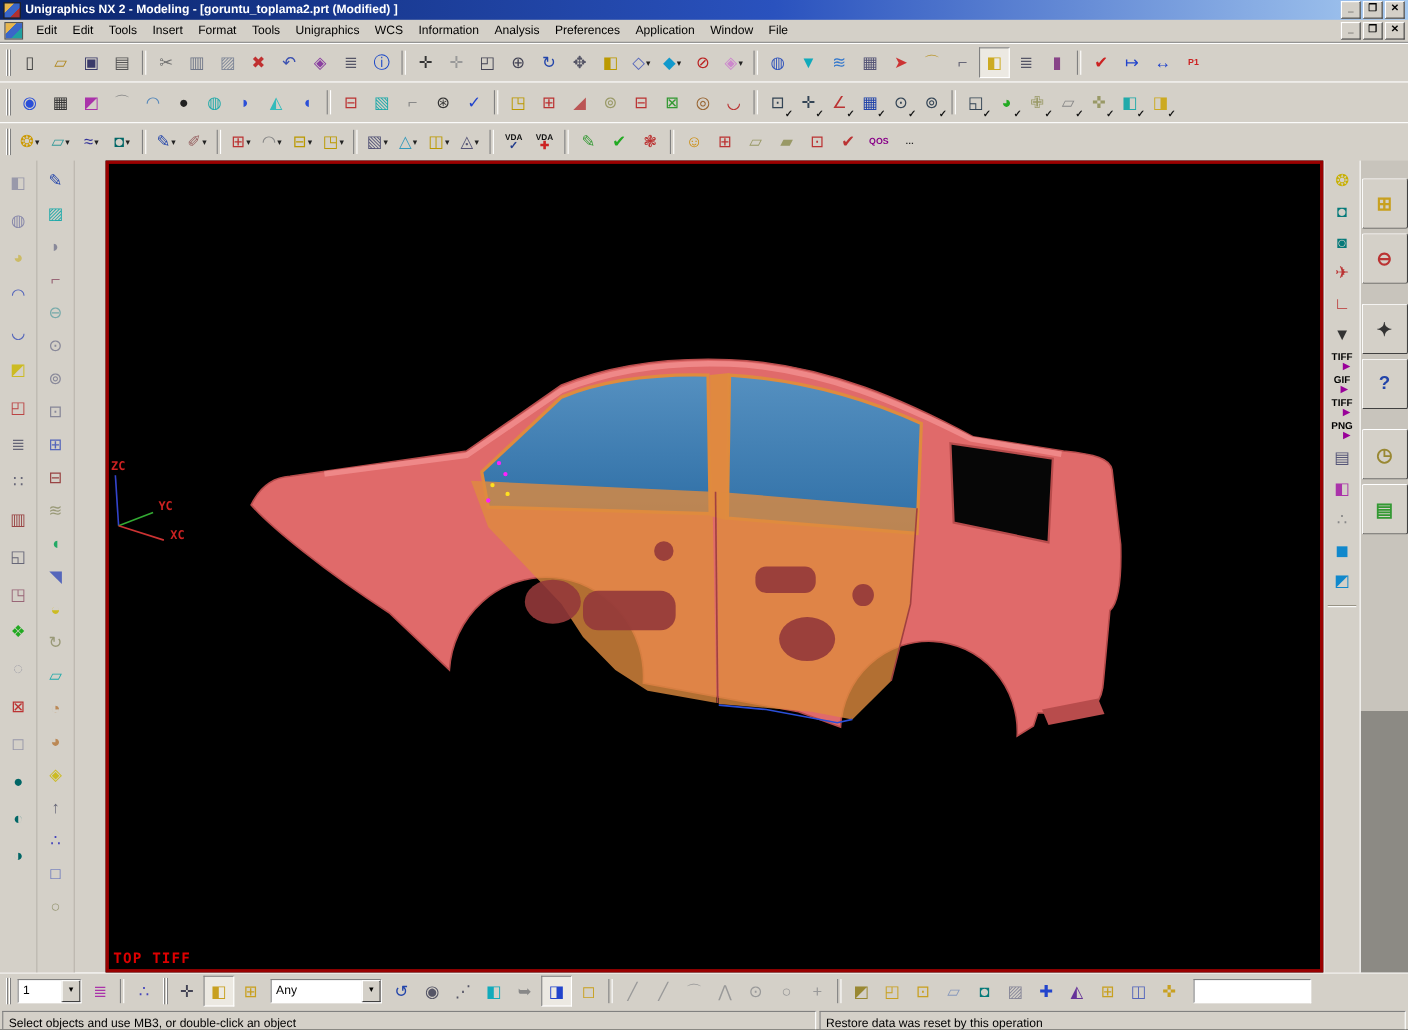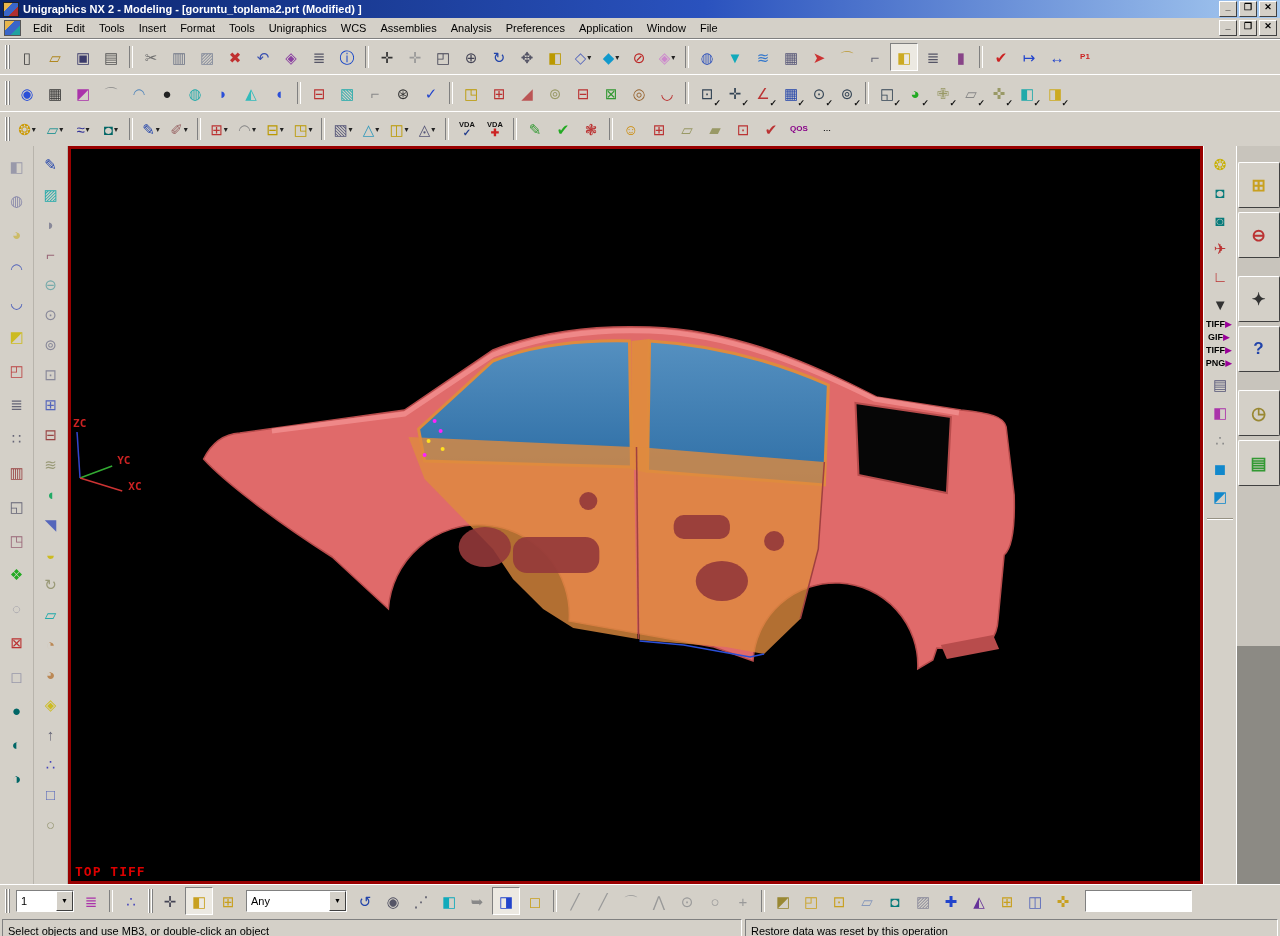--- a/index.html
+++ b/index.html
@@ -26,28 +26,28 @@
   .vda .g{font-size:7.5px;font-weight:bold;}
   .vx{font-size:10px;line-height:.8;font-weight:bold;}
   .sep{width:2px;height:22px;border-left:1px solid #808080;border-right:1px solid #fff;margin:0 4px;flex:none;}
   .grip{width:5px;height:24px;margin:0 3px;flex:none;background:repeating-linear-gradient(90deg,#fff 0 1px,#808080 1px 2px,#d4d0c8 2px 3px);}
   
   .main{display:flex;height:738px;}
   .ltools{width:68px;display:flex;background:#d4d0c8;flex:none;}
   .lcol{width:34px;display:flex;flex-direction:column;align-items:center;padding-top:3px;border-right:1px solid #b8b4ac;}
   .lcol1 .ic{width:30px;height:30px;margin:2px 0;}
   .lcol2 .ic{width:28px;height:28px;margin:1px 0;}
-  .vp{flex:1;background:var(--viewport-bg,#000);border:3px solid var(--viewport-border,#900);position:relative;overflow:hidden;}
+  .vp{flex:1;background:var(--viewport-bg,#000);border:3px solid var(--viewport-border,#900);position:relative;overflow:hidden;margin-left:28px;}
   svg.scene{position:absolute;left:0;top:0;width:100%;height:100%;}
   .topwork{position:absolute;left:4px;bottom:2px;color:var(--topwork,#d00);font-weight:bold;font-size:13px;letter-spacing:1px;font-family:"DejaVu Sans Mono",monospace;}
   
   .rbar{width:77px;display:flex;flex:none;}
   .ricons{width:33px;display:flex;flex-direction:column;align-items:center;padding-top:4px;border-left:1px solid #fff;background:#d4d0c8;}
   .ricons .ic{width:26px;height:26px;margin:1px 0;}
-  .fmt{display:flex;flex-direction:row;align-items:center;margin:2px 0;line-height:1;}
+  .fmt{display:flex;flex-direction:column;align-items:center;margin:2px 0;line-height:1;}
   .fmt .fl{font-size:9px;font-weight:bold;color:#000;}
   .fmt .fa{font-size:9px;color:#909;align-self:flex-end;margin:-1px 2px 0 0;}
   .rgroove{width:26px;border-top:1px solid #979284;border-bottom:1px solid #fff;margin-top:8px;}
   .rtabs{width:44px;background:linear-gradient(#c8c4bc 0 500px,#8c8a84 500px);display:flex;flex-direction:column;align-items:center;padding-top:16px;border-left:1px solid #fff;}
   .rtab{width:40px;height:44px;margin-bottom:4px;background:#d4d0c8;border:1px solid;border-color:#fff #404040 #404040 #fff;border-radius:2px;display:flex;align-items:center;justify-content:center;font-size:17px;font-weight:bold;}
   .rgap{height:14px;flex:none;}
   
   .btb{height:32px;display:flex;align-items:center;border-top:1px solid #fff;padding:0 2px;overflow:hidden;}
   .combo{height:20px;background:#fff;border:1px solid;border-color:#808080 #fff #fff #808080;display:flex;align-items:center;font-size:11px;padding-left:4px;flex:none;}
   .combo .cv{flex:1;}
@@ -80,21 +80,21 @@
     <span class="mico"></span>
     <span id="menuItems" style="display:flex">
         <span class="mi">Edit</span>
         <span class="mi">Edit</span>
         <span class="mi">Tools</span>
         <span class="mi">Insert</span>
         <span class="mi">Format</span>
         <span class="mi">Tools</span>
         <span class="mi">Unigraphics</span>
         <span class="mi">WCS</span>
-        <span class="mi">Assemblies</span>
+        <span class="mi">Information</span>
         <span class="mi">Analysis</span>
         <span class="mi">Preferences</span>
         <span class="mi">Application</span>
         <span class="mi">Window</span>
         <span class="mi">File</span>
       </span>
     <span class="wbtns" id="mdiBtns">
         <span class="wb">_</span>
         <span class="wb">❐</span>
         <span class="wb">✕</span>

